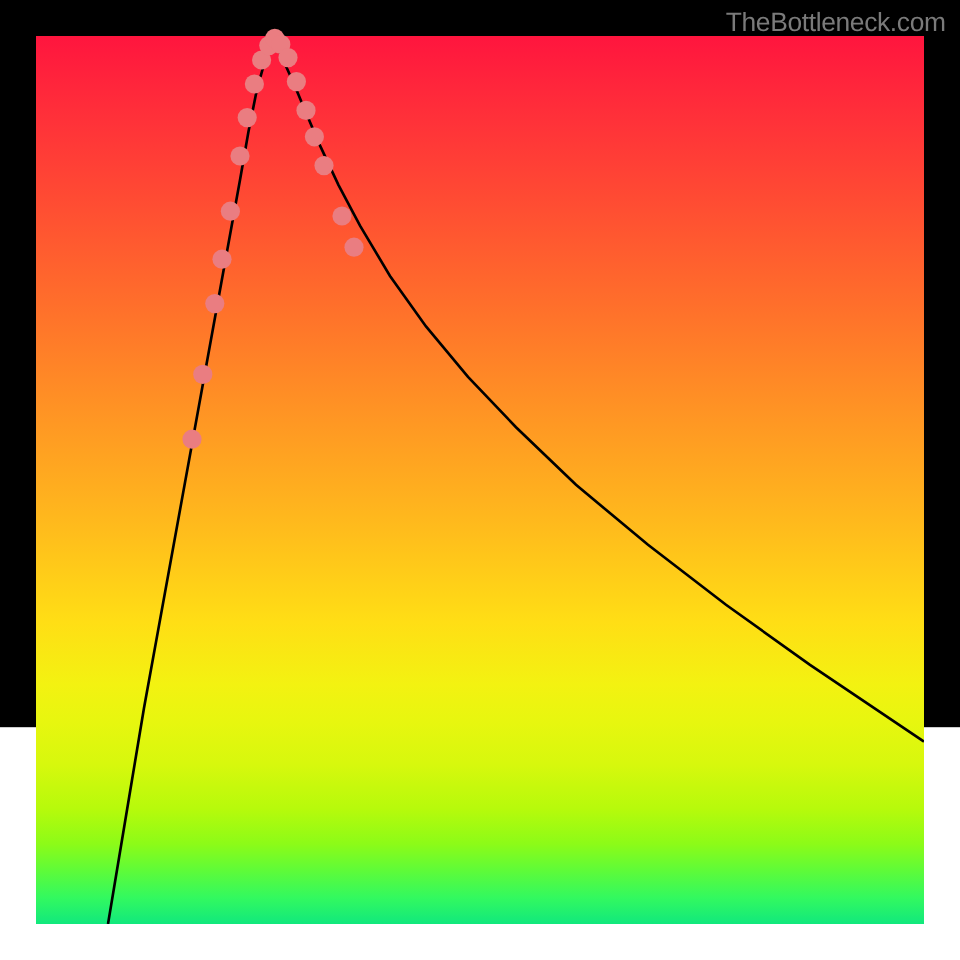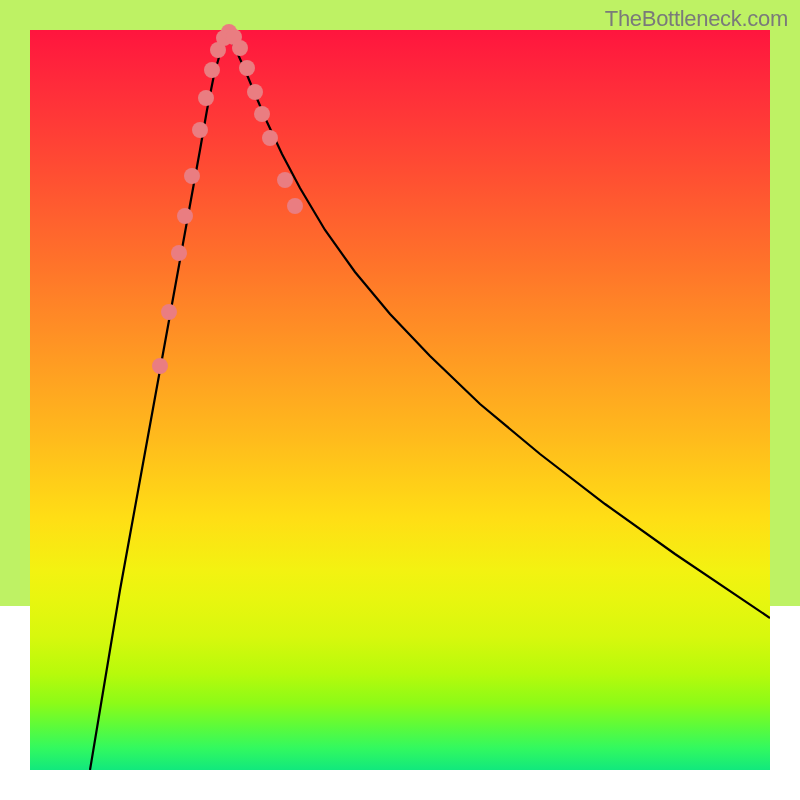--- a/index.html
+++ b/index.html
@@ -1,20 +1,20 @@
 <!DOCTYPE html>
 <html><head>
   <meta charset="utf-8">
   <style>
     * { margin: 0; padding: 0; box-sizing: border-box; }
     html, body { width: 800px; height: 800px; overflow: hidden; }
     .frame {
       width: 800px;
       height: 606px;
-      background: #bef264;
+      background: #000000;
       position: relative;
     }
     .plot-area {
       position: absolute;
       left: 30px;
       top: 30px;
       width: 740px;
       height: 740px;
       background: linear-gradient(to bottom,
         #ff153e 0%,

